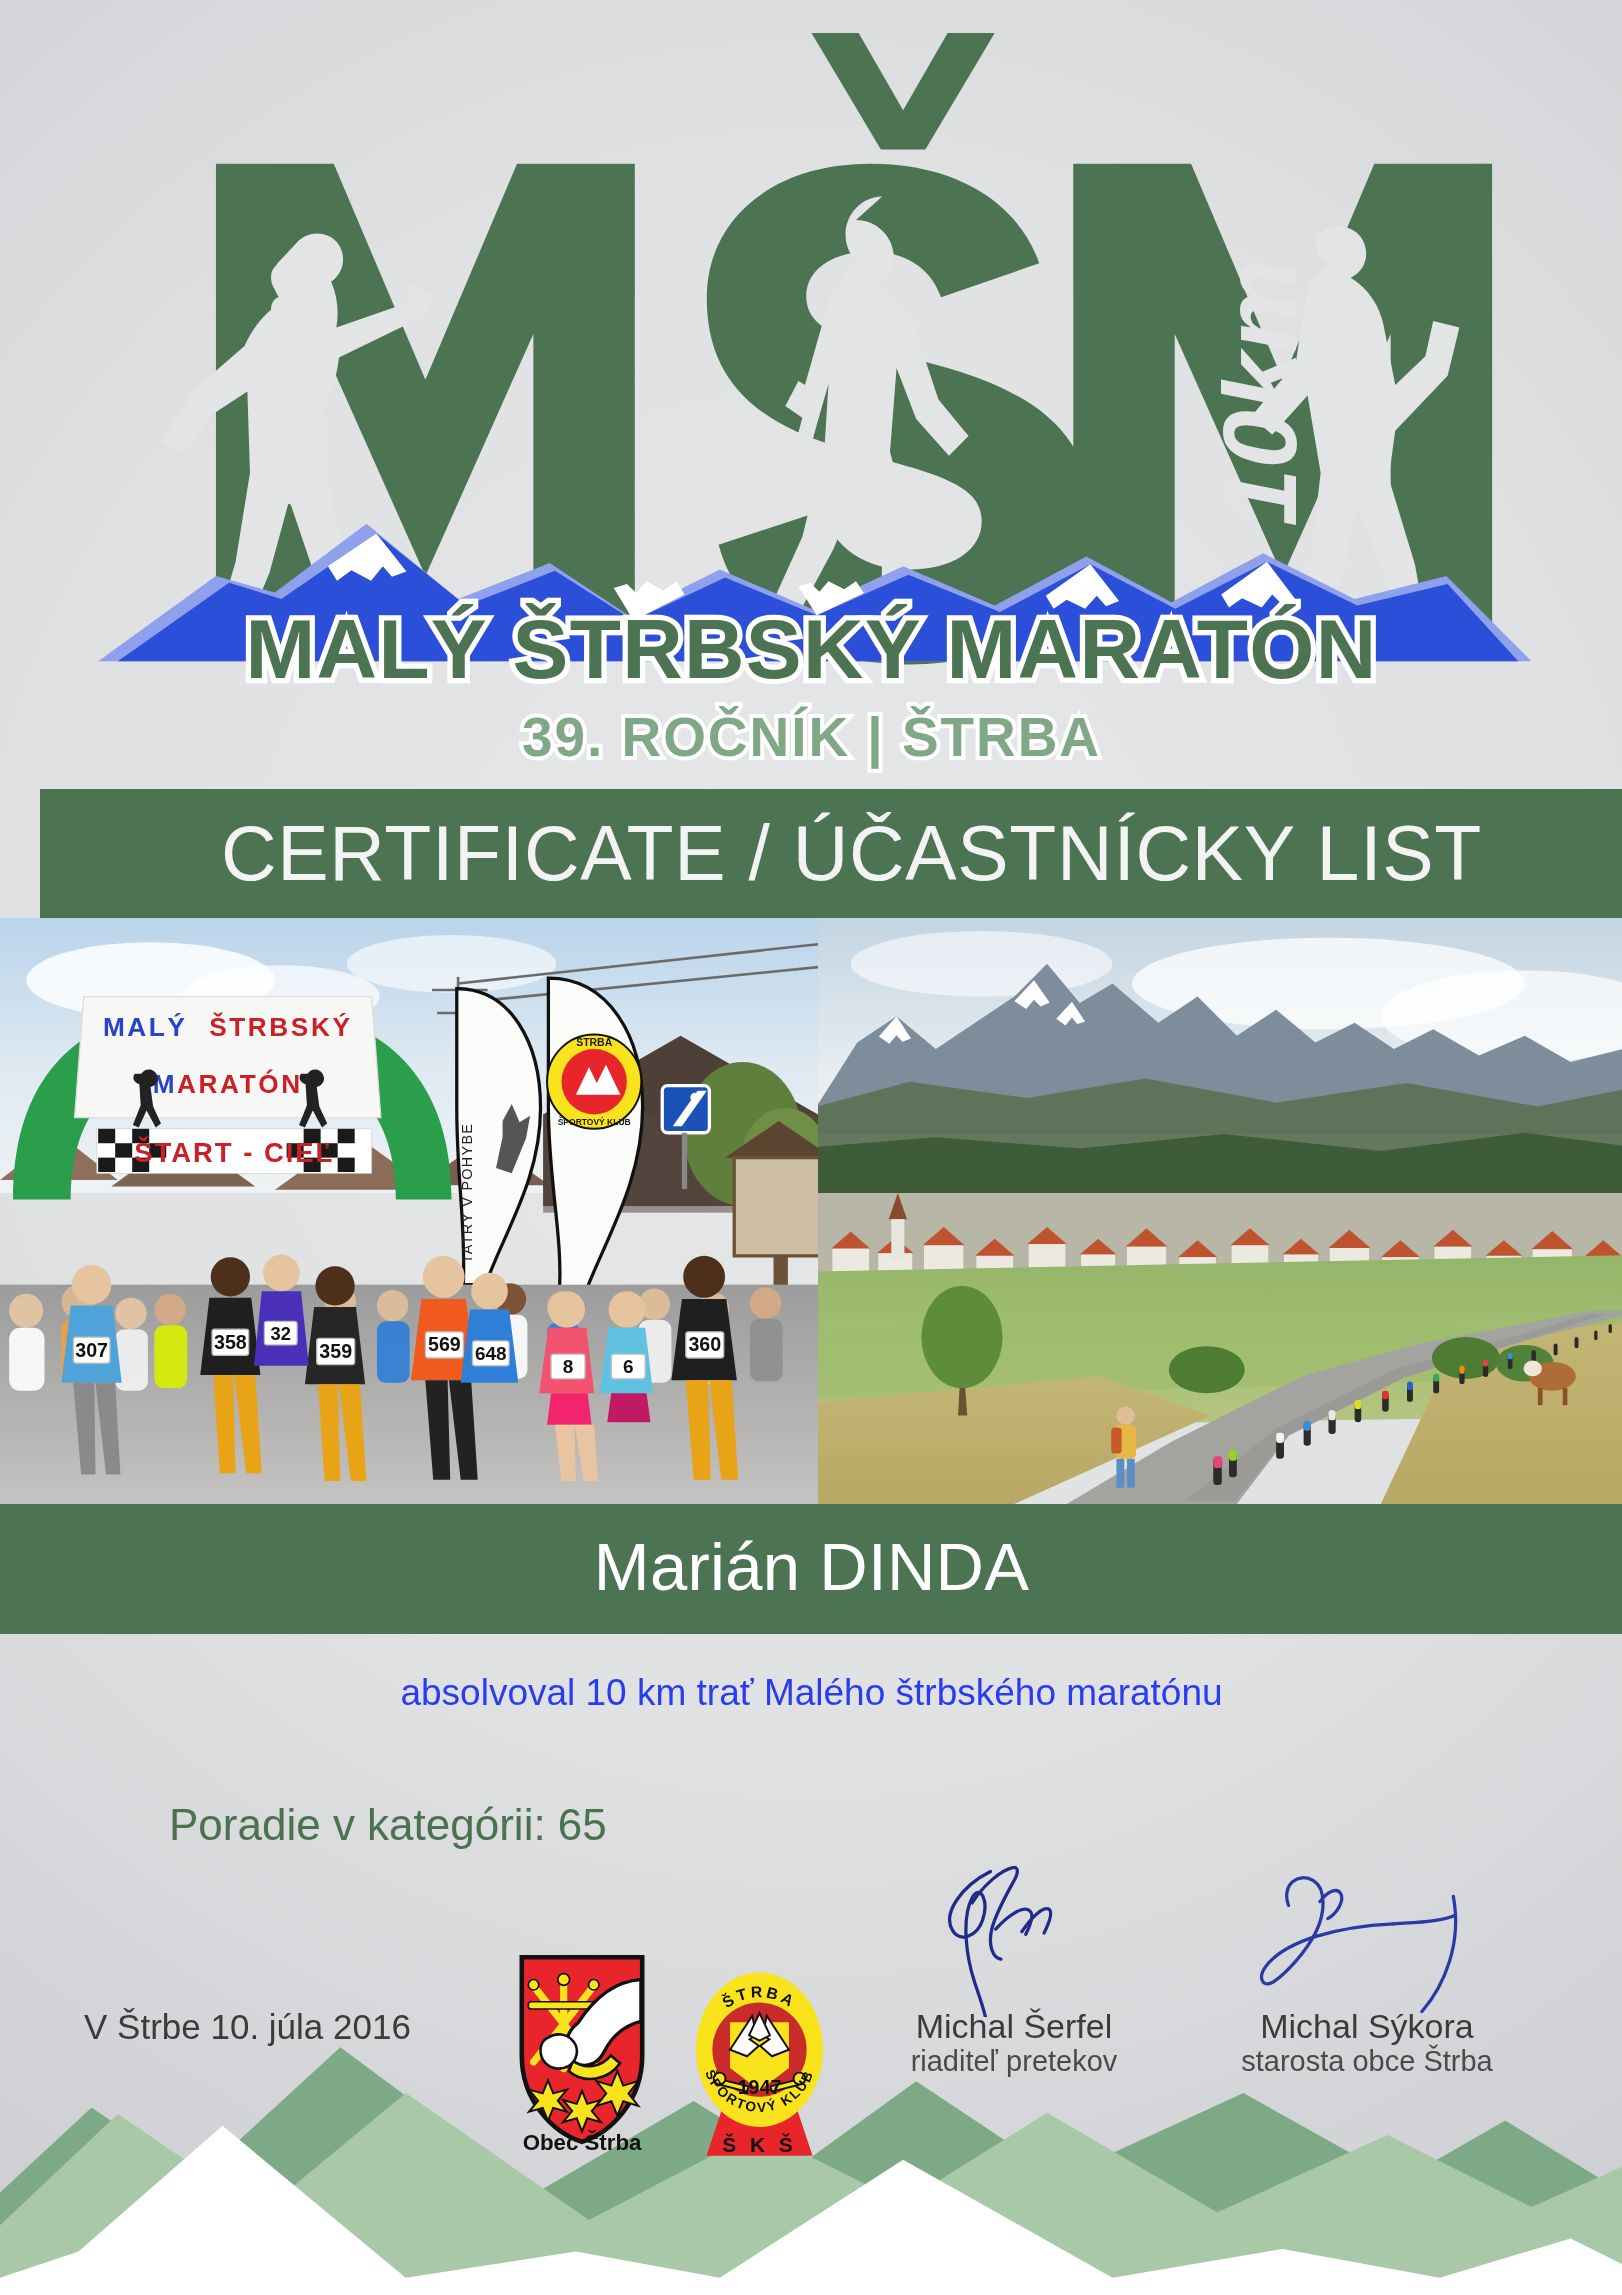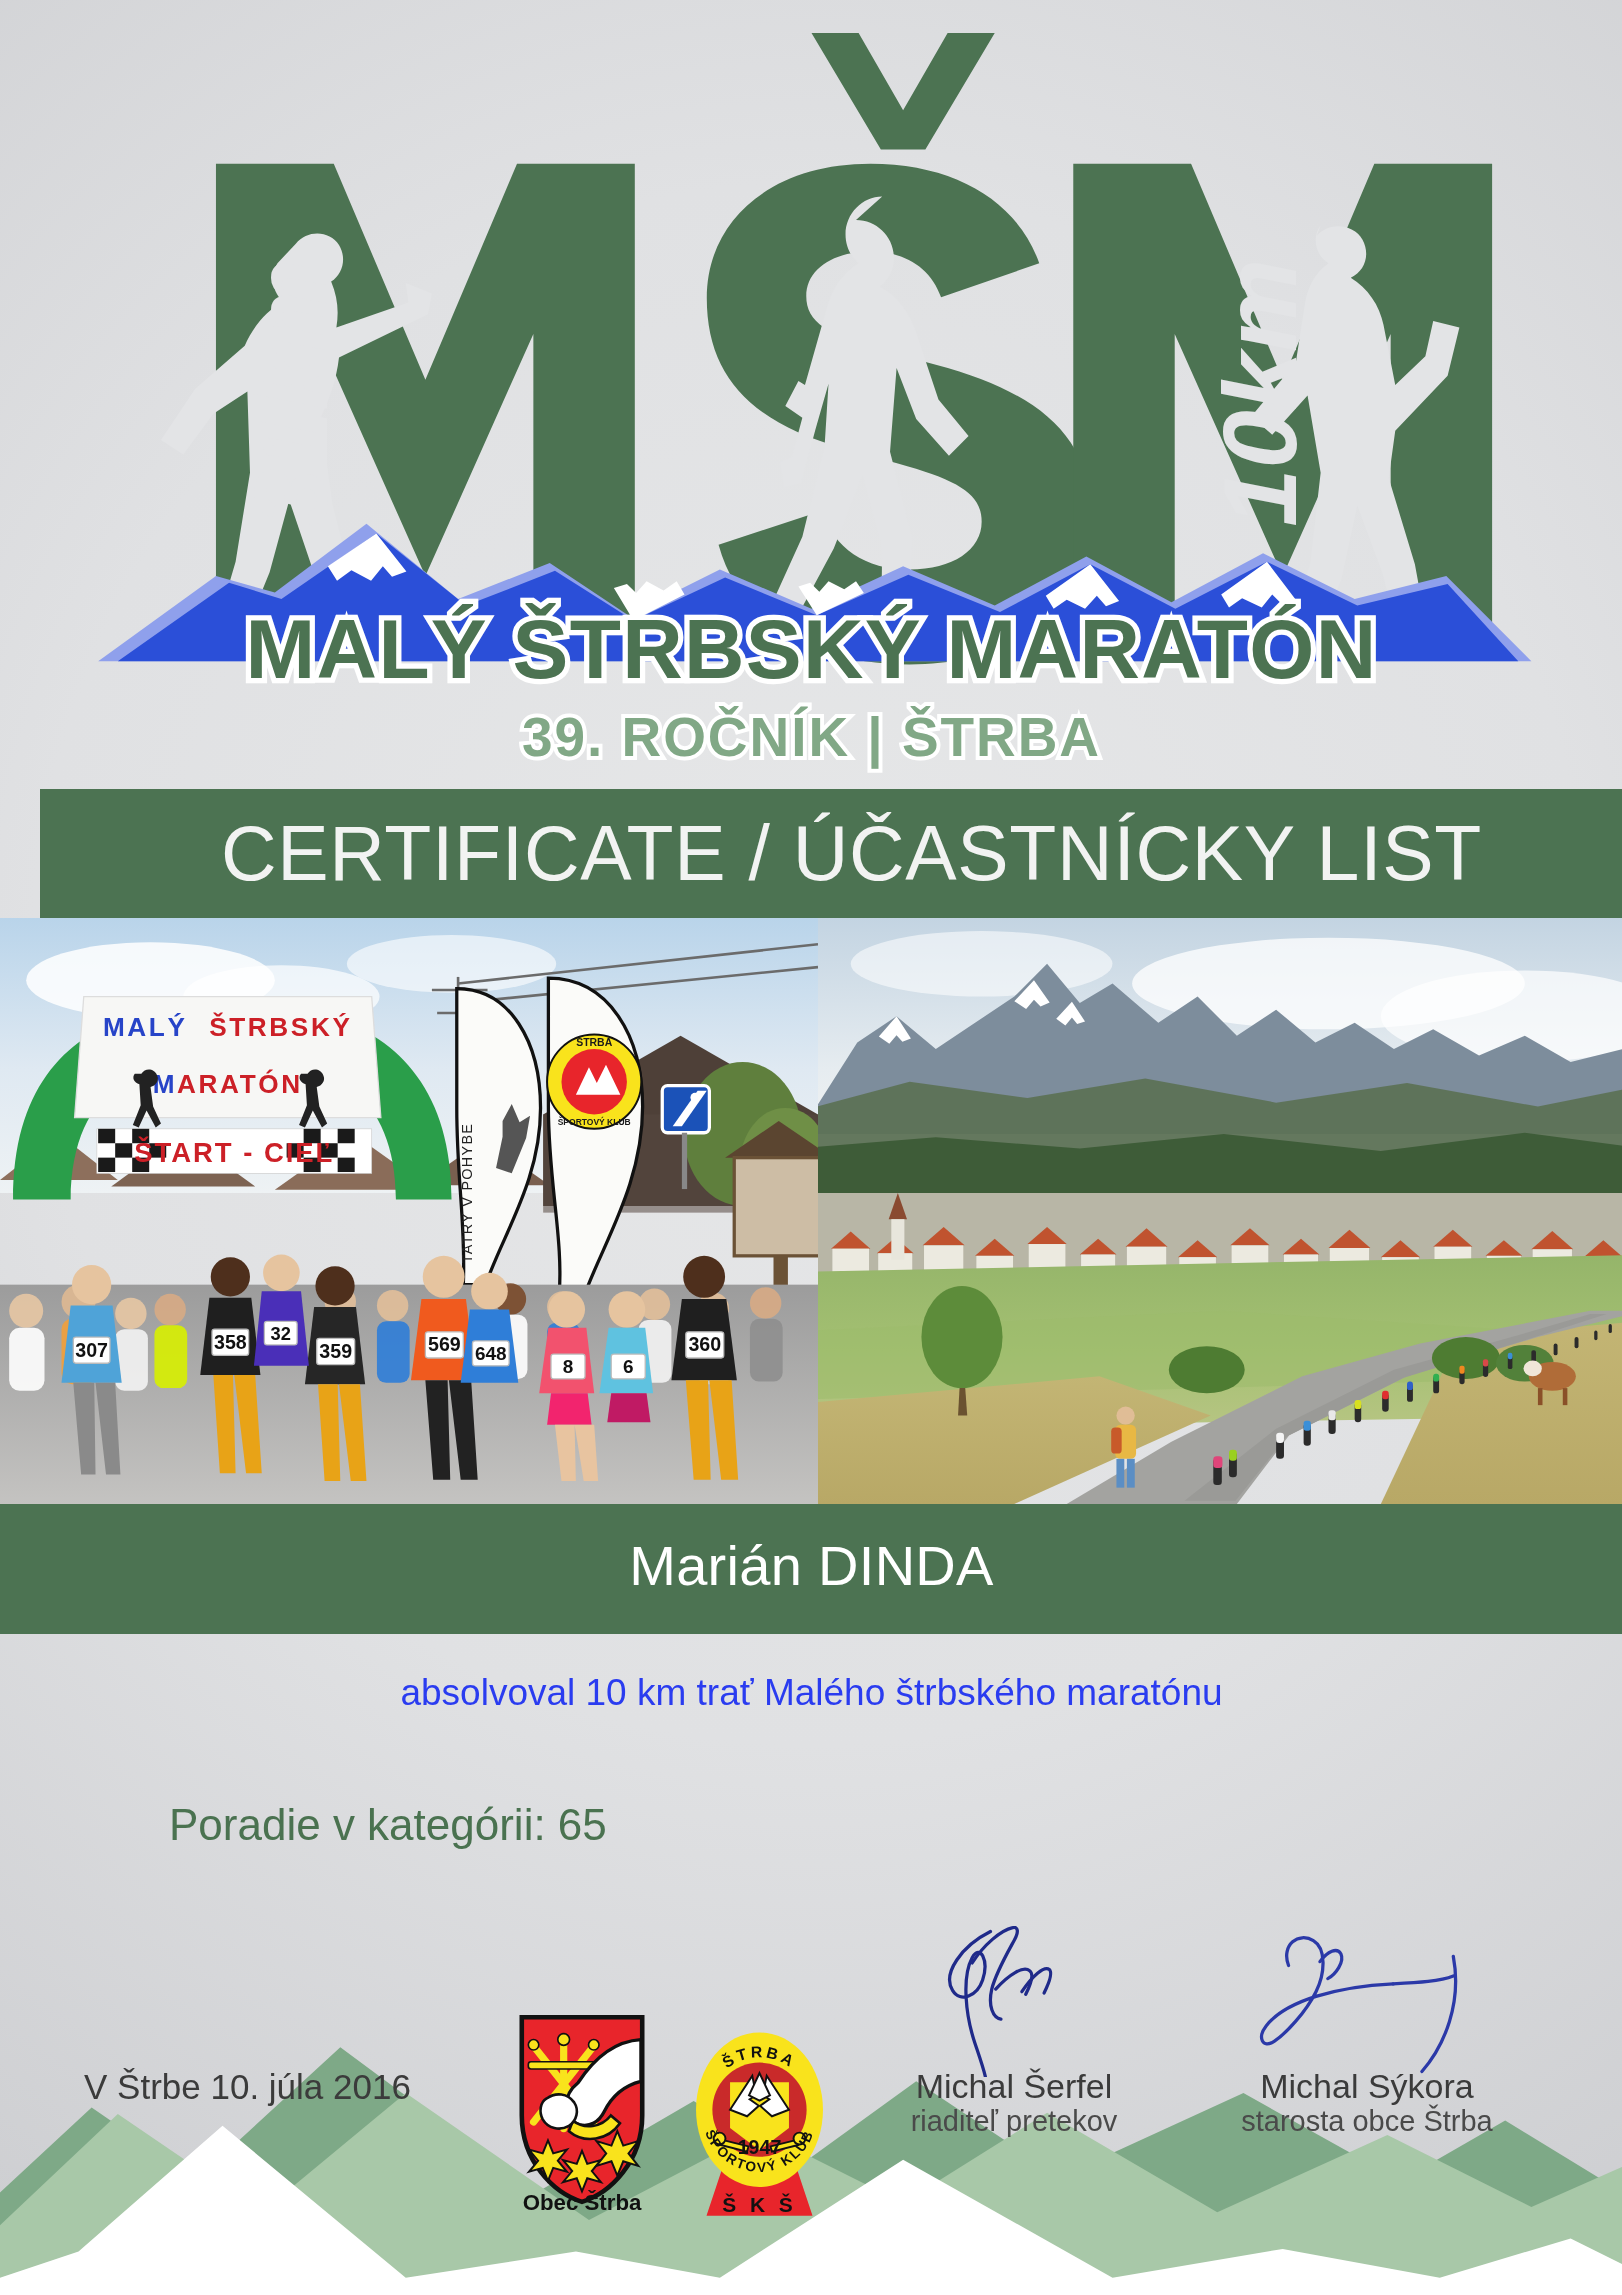--- a/index.html
+++ b/index.html
@@ -52,21 +52,21 @@
   #photo-right { position:relative; width:805px; height:586px; overflow:hidden; }
   .ph { position:absolute; left:0; top:0; width:100%; height:100%; }
 
   
   #name-banner {
     position:absolute; left:0; top:1504px; width:1623px; height:130px;
     background:#4c7352;
     display:flex; align-items:center; justify-content:center;
   }
   #name-banner .runner-name {
-    color:#ffffff; font-size:56px; font-weight:400; letter-spacing:0.3px;
+    color:#ffffff; font-size:67px; font-weight:400; letter-spacing:0.3px;
     white-space:nowrap; line-height:1;
     transform:translateY(-2.6px);
   }
 
   
   #details { position:absolute; left:0; top:1633px; width:1623px; height:275px; }
   .achieve {
     position:absolute; left:0; width:1623px; text-align:center;
     color:#2a3cf0; font-size:37px; line-height:1.28; font-weight:400;
   }
@@ -76,21 +76,21 @@
   .result { position:absolute; top:167px; color:#4a7250; font-size:44px; font-weight:400; white-space:nowrap; }
   #result-rank { left:169px; }
   #result-time { left:898px; }
 
   
   #mountains {
     position:absolute; left:0; top:1885px; width:1623px; height:411px;
   }
 
   
-  #footer { position:absolute; left:0; top:1998px; width:1343px; height:234px; z-index:6; }
+  #footer { position:absolute; left:0; top:1938px; width:1343px; height:234px; z-index:6; }
 
   #date-line {
     position:absolute; left:84px; top:69px;
     color:#3b3b3b; font-size:35px; white-space:nowrap;
   }
 
   #crest-obec { position:absolute; left:510px; top:14.4px; width:144px; height:203px; }
   #crest-sks  { position:absolute; left:684px; top:6.5px; width:151px; height:216px; }
 
   .sig-block { position:absolute; width:340px; text-align:center; }

